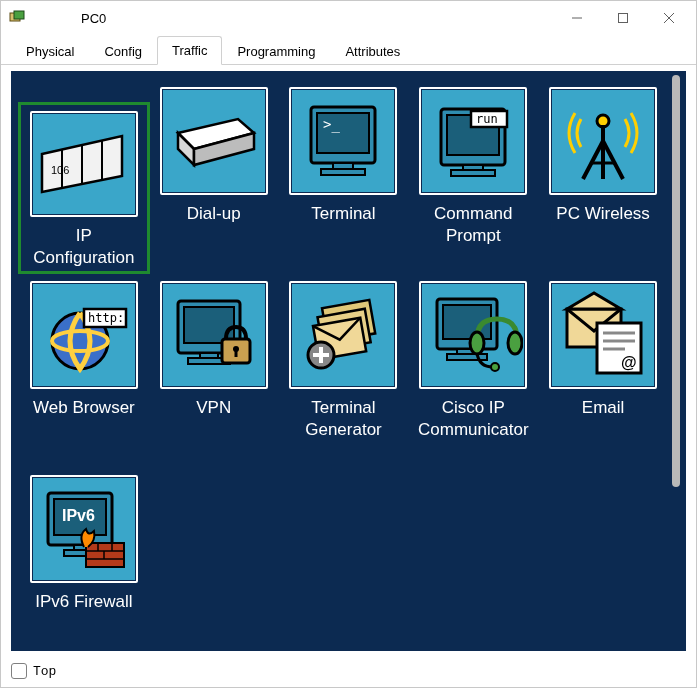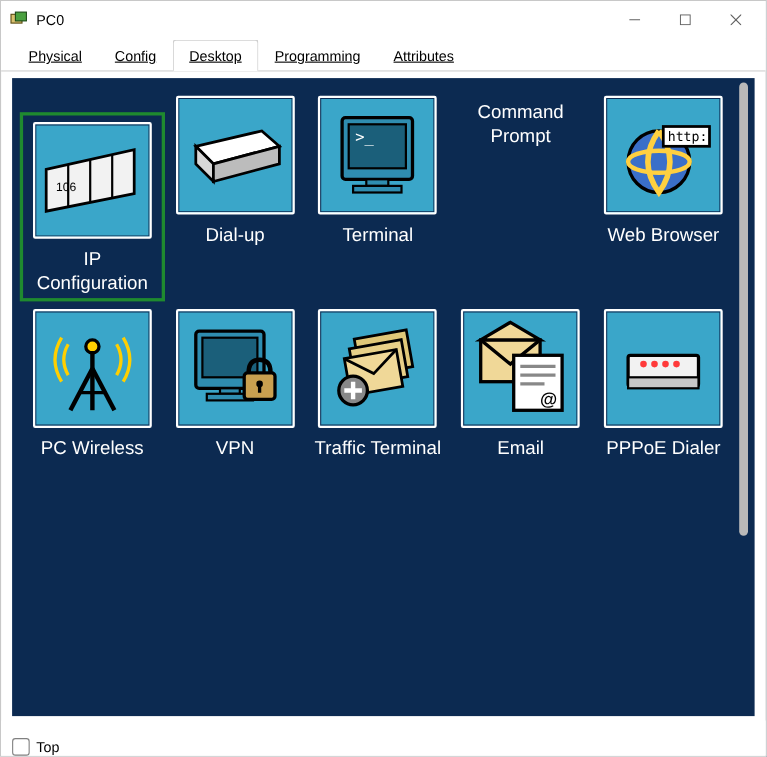--- a/index.html
+++ b/index.html
@@ -19,20 +19,21 @@
     border: 1px solid #c8c8c8;
     display: flex;
     flex-direction: column;
   }
   .titlebar {
     height: 34px;
     display: flex;
     align-items: center;
     padding: 0 4px 0 8px;
     background: #ffffff;
+    gap: 48px;
   }
   .titlebar .app-icon {
     width: 16px;
     height: 16px;
     margin-right: 8px;
   }
   .titlebar .title-text {
     flex: 1;
     color: #000;
   }
@@ -46,23 +47,22 @@
     align-items: center;
     justify-content: center;
     color: #606060;
   }
   .win-btn svg { stroke: #606060; }
   .tabbar {
     display: flex;
     padding-left: 10px;
     border-bottom: 1px solid #d0d0d0;
     background: #ffffff;
-    align-items: flex-start;
+    align-items: center;
     height: 30px;
-    text-decoration: underline;
   }
   .tab {
     padding: 6px 14px 6px 14px;
     border: 1px solid transparent;
     border-bottom: none;
     position: relative;
     bottom: -1px;
     color: #000;
     cursor: default;
   }
@@ -134,23 +134,24 @@
     color: #ffffff;
     text-align: center;
     font-size: 17px;
     line-height: 1.3;
     max-width: 120px;
     white-space: pre-line;
   }
   .bottombar {
     height: 32px;
     display: flex;
-    align-items: flex-end;
+    align-items: center;
     padding: 0 10px;
     background: #ffffff;
+    font-family: Liberation Mono, monospace;
   }
   .checkbox {
     width: 16px;
     height: 16px;
     border: 1px solid #808080;
     border-radius: 3px;
     margin-right: 6px;
     background: #fff;
   }
   svg { display: block; }
@@ -186,21 +187,21 @@
             <line x1="0" y1="0" x2="10" y2="10" stroke-width="1"></line>
             <line x1="10" y1="0" x2="0" y2="10" stroke-width="1"></line>
           </svg>
       </div>
     </div>
   </div>
 
   <div class="tabbar">
     <div class="tab">Physical</div>
     <div class="tab">Config</div>
-    <div class="tab active">Desktop</div>
+    <div class="tab active">Traffic</div>
     <div class="tab">Programming</div>
     <div class="tab">Attributes</div>
   </div>
 
   <div class="desktop-area">
     <div class="desktop-grid">
 
       <div class="app-cell highlight">
         <div class="icon-box">
           <svg width="100" height="100" viewBox="0 0 100 100">
@@ -233,35 +234,32 @@
             <rect x="24" y="22" width="52" height="40" class="mon-screen"></rect>
             <rect x="40" y="72" width="20" height="6" fill="#2f8db0" stroke="#000" stroke-width="2"></rect>
             <rect x="28" y="78" width="44" height="6" fill="#2f8db0" stroke="#000" stroke-width="2"></rect>
             <text x="30" y="38" font-size="14" fill="#fff" font-family="monospace">&gt;_</text>
           </svg>
         </div>
         <div class="app-label">Terminal</div>
       </div>
 
       <div class="app-cell">
+        <div class="icon-box">
+          <svg width="100" height="100" viewBox="0 0 100 100">
+            <rect x="18" y="18" width="64" height="56" rx="3" class="mon-body"></rect>
+            <rect x="24" y="24" width="52" height="40" class="mon-screen"></rect>
+            <rect x="40" y="74" width="20" height="5" fill="#2f8db0" stroke="#000" stroke-width="2"></rect>
+            <rect x="28" y="79" width="44" height="6" fill="#2f8db0" stroke="#000" stroke-width="2"></rect>
+            <rect x="48" y="20" width="36" height="16" fill="#fff" stroke="#000" stroke-width="2.5"></rect>
+            <text x="53" y="32" font-size="12" font-family="monospace" fill="#000">run</text>
+          </svg>
+        </div>
         <div class="app-label">Command
 Prompt</div>
-      </div>
-
-      <div class="app-cell">
-        <div class="icon-box">
-          <svg width="100" height="100" viewBox="0 0 100 100">
-            <circle cx="46" cy="56" r="28" fill="#3a6fc9" stroke="#000" stroke-width="3"></circle>
-            <path d="M 46 28 Q 26 56 46 84 Q 66 56 46 28" fill="none" stroke="#ffd040" stroke-width="5"></path>
-            <ellipse cx="46" cy="56" rx="28" ry="10" fill="none" stroke="#ffd040" stroke-width="4"></ellipse>
-            <rect x="50" y="24" width="42" height="18" fill="#fff" stroke="#000" stroke-width="2.5"></rect>
-            <text x="54" y="37" font-size="12" font-family="monospace" fill="#000">http:</text>
-          </svg>
-        </div>
-        <div class="app-label">Web Browser</div>
       </div>
 
       <div class="app-cell">
         <div class="icon-box">
           <svg width="100" height="100" viewBox="0 0 100 100">
             <path d="M 28 28 Q 20 42 28 56" fill="none" stroke="#ffcf00" stroke-width="3"></path>
             <path d="M 22 22 Q 10 42 22 62" fill="none" stroke="#ffcf00" stroke-width="3"></path>
             <path d="M 72 28 Q 80 42 72 56" fill="none" stroke="#ffcf00" stroke-width="3"></path>
             <path d="M 78 22 Q 90 42 78 62" fill="none" stroke="#ffcf00" stroke-width="3"></path>
             <circle cx="50" cy="30" r="6" fill="#ffcf00" stroke="#000" stroke-width="3"></circle>
@@ -270,20 +268,33 @@
             <line x1="50" y1="50" x2="70" y2="88" stroke="#000" stroke-width="4"></line>
             <line x1="38" y1="72" x2="62" y2="72" stroke="#000" stroke-width="3"></line>
           </svg>
         </div>
         <div class="app-label">PC Wireless</div>
       </div>
 
       <div class="app-cell">
         <div class="icon-box">
           <svg width="100" height="100" viewBox="0 0 100 100">
+            <circle cx="46" cy="56" r="28" fill="#3a6fc9" stroke="#000" stroke-width="3"></circle>
+            <path d="M 46 28 Q 26 56 46 84 Q 66 56 46 28" fill="none" stroke="#ffd040" stroke-width="5"></path>
+            <ellipse cx="46" cy="56" rx="28" ry="10" fill="none" stroke="#ffd040" stroke-width="4"></ellipse>
+            <rect x="50" y="24" width="42" height="18" fill="#fff" stroke="#000" stroke-width="2.5"></rect>
+            <text x="54" y="37" font-size="12" font-family="monospace" fill="#000">http:</text>
+          </svg>
+        </div>
+        <div class="app-label">Web Browser</div>
+      </div>
+
+      <div class="app-cell">
+        <div class="icon-box">
+          <svg width="100" height="100" viewBox="0 0 100 100">
             <rect x="14" y="16" width="62" height="52" rx="3" class="mon-body"></rect>
             <rect x="20" y="22" width="50" height="36" class="mon-screen"></rect>
             <rect x="36" y="68" width="18" height="5" fill="#2f8db0" stroke="#000" stroke-width="2"></rect>
             <rect x="24" y="73" width="42" height="6" fill="#2f8db0" stroke="#000" stroke-width="2"></rect>
             <path d="M 62 54 Q 62 42 72 42 Q 82 42 82 54" fill="none" stroke="#000" stroke-width="4"></path>
             <rect x="58" y="54" width="28" height="24" rx="3" fill="#c9a050" stroke="#000" stroke-width="3"></rect>
             <circle cx="72" cy="64" r="3" fill="#000"></circle>
             <line x1="72" y1="64" x2="72" y2="72" stroke="#000" stroke-width="3"></line>
           </svg>
         </div>
@@ -297,57 +308,82 @@
               <rect x="34" y="20" width="48" height="34" fill="#e0c878" stroke="#000" stroke-width="2.5"></rect>
               <rect x="28" y="28" width="48" height="34" fill="#e8d088" stroke="#000" stroke-width="2.5"></rect>
               <rect x="22" y="36" width="48" height="34" fill="#f0d898" stroke="#000" stroke-width="2.5"></rect>
               <polyline points="22,36 46,54 70,36" fill="none" stroke="#000" stroke-width="2.5"></polyline>
             </g>
             <circle cx="28" cy="70" r="13" fill="#888" stroke="#000" stroke-width="3"></circle>
             <line x1="28" y1="62" x2="28" y2="78" stroke="#fff" stroke-width="4"></line>
             <line x1="20" y1="70" x2="36" y2="70" stroke="#fff" stroke-width="4"></line>
           </svg>
         </div>
-        <div class="app-label">Traffic Terminal</div>
-      </div>
-
-
+        <div class="app-label">Terminal Generator</div>
+      </div>
+
+
+      <div class="app-cell">
+        <div class="icon-box">
+          <svg width="100" height="100" viewBox="0 0 100 100">
+            <rect x="14" y="14" width="60" height="50" rx="3" class="mon-body"></rect>
+            <rect x="20" y="20" width="48" height="34" class="mon-screen"></rect>
+            <rect x="34" y="64" width="18" height="5" fill="#2f8db0" stroke="#000" stroke-width="2"></rect>
+            <rect x="24" y="69" width="40" height="6" fill="#2f8db0" stroke="#000" stroke-width="2"></rect>
+            <path d="M 54 54 Q 54 34 74 34 Q 94 34 94 54" fill="none" stroke="#3a8a30" stroke-width="5"></path>
+            <ellipse cx="54" cy="58" rx="7" ry="11" fill="#4aa040" stroke="#000" stroke-width="3"></ellipse>
+            <ellipse cx="92" cy="58" rx="7" ry="11" fill="#4aa040" stroke="#000" stroke-width="3"></ellipse>
+            <path d="M 54 68 Q 56 82 70 82" fill="none" stroke="#000" stroke-width="3"></path>
+            <circle cx="72" cy="82" r="4" fill="#4aa040" stroke="#000" stroke-width="2"></circle>
+          </svg>
+        </div>
+        <div class="app-label">Cisco IP
+Communicator</div>
+      </div>
 
       <div class="app-cell">
         <div class="icon-box">
           <svg width="100" height="100" viewBox="0 0 100 100">
             <rect x="14" y="24" width="54" height="38" fill="#f0d898" stroke="#000" stroke-width="3"></rect>
             <polyline points="14,24 41,46 68,24" fill="none" stroke="#000" stroke-width="3"></polyline>
             <polygon points="14,24 41,8 68,24" fill="#f0d898" stroke="#000" stroke-width="3"></polygon>
             <rect x="44" y="38" width="44" height="50" fill="#fff" stroke="#000" stroke-width="3"></rect>
             <line x1="50" y1="48" x2="82" y2="48" stroke="#888" stroke-width="3"></line>
             <line x1="50" y1="56" x2="82" y2="56" stroke="#888" stroke-width="3"></line>
             <line x1="50" y1="64" x2="72" y2="64" stroke="#888" stroke-width="3"></line>
             <text x="68" y="83" font-size="16" font-weight="bold" fill="#000">@</text>
           </svg>
         </div>
         <div class="app-label">Email</div>
       </div>
 
-      <div class="app-cell">
-        <div class="icon-box">
-          <svg width="100" height="100" viewBox="0 0 100 100">
-            <rect x="18" y="38" width="64" height="28" rx="2" fill="#f2f2f2" stroke="#000" stroke-width="3"></rect>
-            <rect x="18" y="58" width="64" height="10" fill="#c8c8c8" stroke="#000" stroke-width="2"></rect>
-            <circle cx="32" cy="46" r="3" fill="#ff3a3a"></circle>
-            <circle cx="42" cy="46" r="3" fill="#ff3a3a"></circle>
-            <circle cx="52" cy="46" r="3" fill="#ff3a3a"></circle>
-            <circle cx="62" cy="46" r="3" fill="#ff3a3a"></circle>
-          </svg>
-        </div>
-        <div class="app-label">PPPoE Dialer</div>
-      </div>
-
-
-
+
+
+
+      <div class="app-cell">
+        <div class="icon-box">
+          <svg width="100" height="100" viewBox="0 0 100 100">
+            <rect x="14" y="14" width="64" height="52" rx="3" class="mon-body"></rect>
+            <rect x="20" y="20" width="52" height="36" class="mon-screen"></rect>
+            <text x="28" y="42" font-size="16" font-weight="bold" fill="#fff">IPv6</text>
+            <rect x="40" y="66" width="18" height="5" fill="#2f8db0" stroke="#000" stroke-width="2"></rect>
+            <rect x="30" y="71" width="40" height="6" fill="#2f8db0" stroke="#000" stroke-width="2"></rect>
+            <g>
+              <rect x="52" y="64" width="38" height="24" fill="#b33a1a" stroke="#000" stroke-width="2"></rect>
+              <line x1="52" y1="72" x2="90" y2="72" stroke="#000" stroke-width="1.5"></line>
+              <line x1="52" y1="80" x2="90" y2="80" stroke="#000" stroke-width="1.5"></line>
+              <line x1="64" y1="64" x2="64" y2="72" stroke="#000" stroke-width="1.5"></line>
+              <line x1="78" y1="64" x2="78" y2="72" stroke="#000" stroke-width="1.5"></line>
+              <line x1="70" y1="72" x2="70" y2="80" stroke="#000" stroke-width="1.5"></line>
+              <path d="M 50 68 Q 44 56 52 50 Q 54 58 60 52 Q 62 62 54 68" fill="#ff8a00" stroke="#000" stroke-width="2"></path>
+            </g>
+          </svg>
+        </div>
+        <div class="app-label">IPv6 Firewall</div>
+      </div>
 
     </div>
     <div class="scroll-track">
       <div class="scroll-thumb"></div>
     </div>
   </div>
 
   <div class="bottombar">
     <div class="checkbox"></div>
     <span>Top</span>

